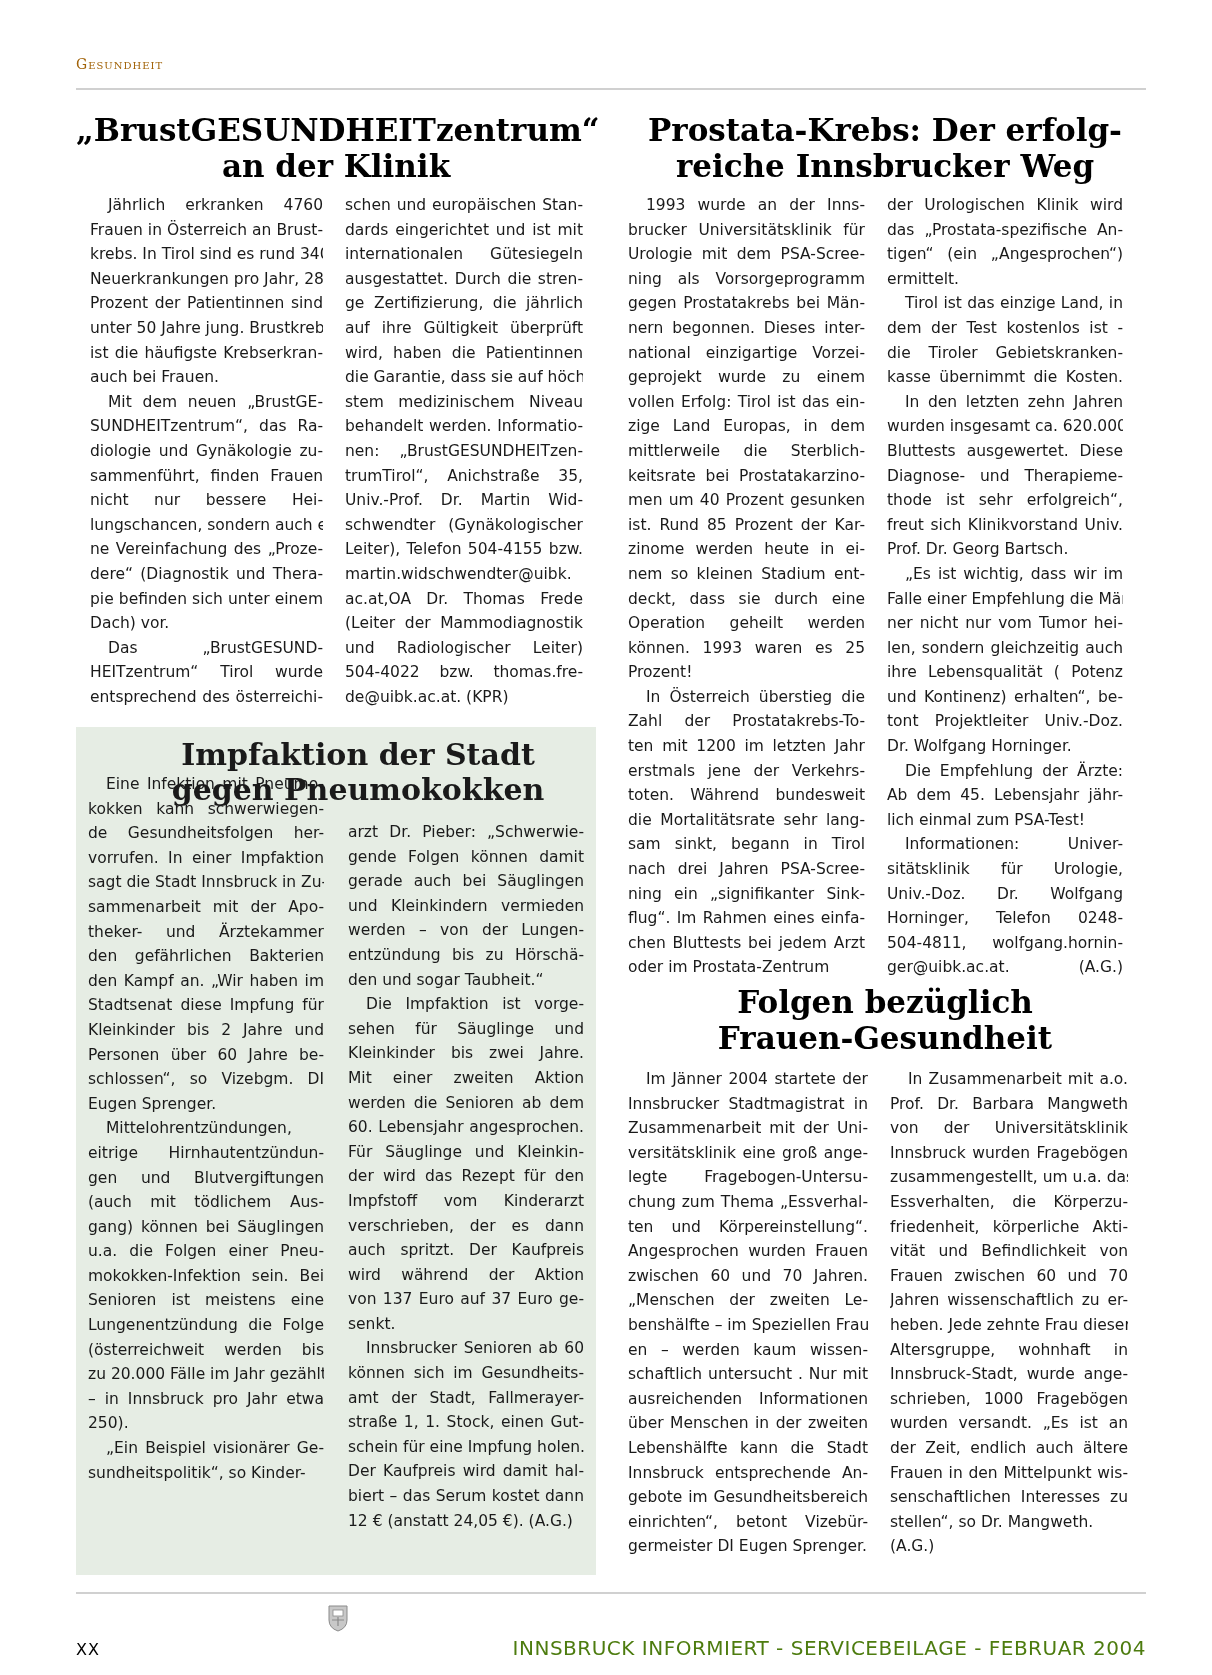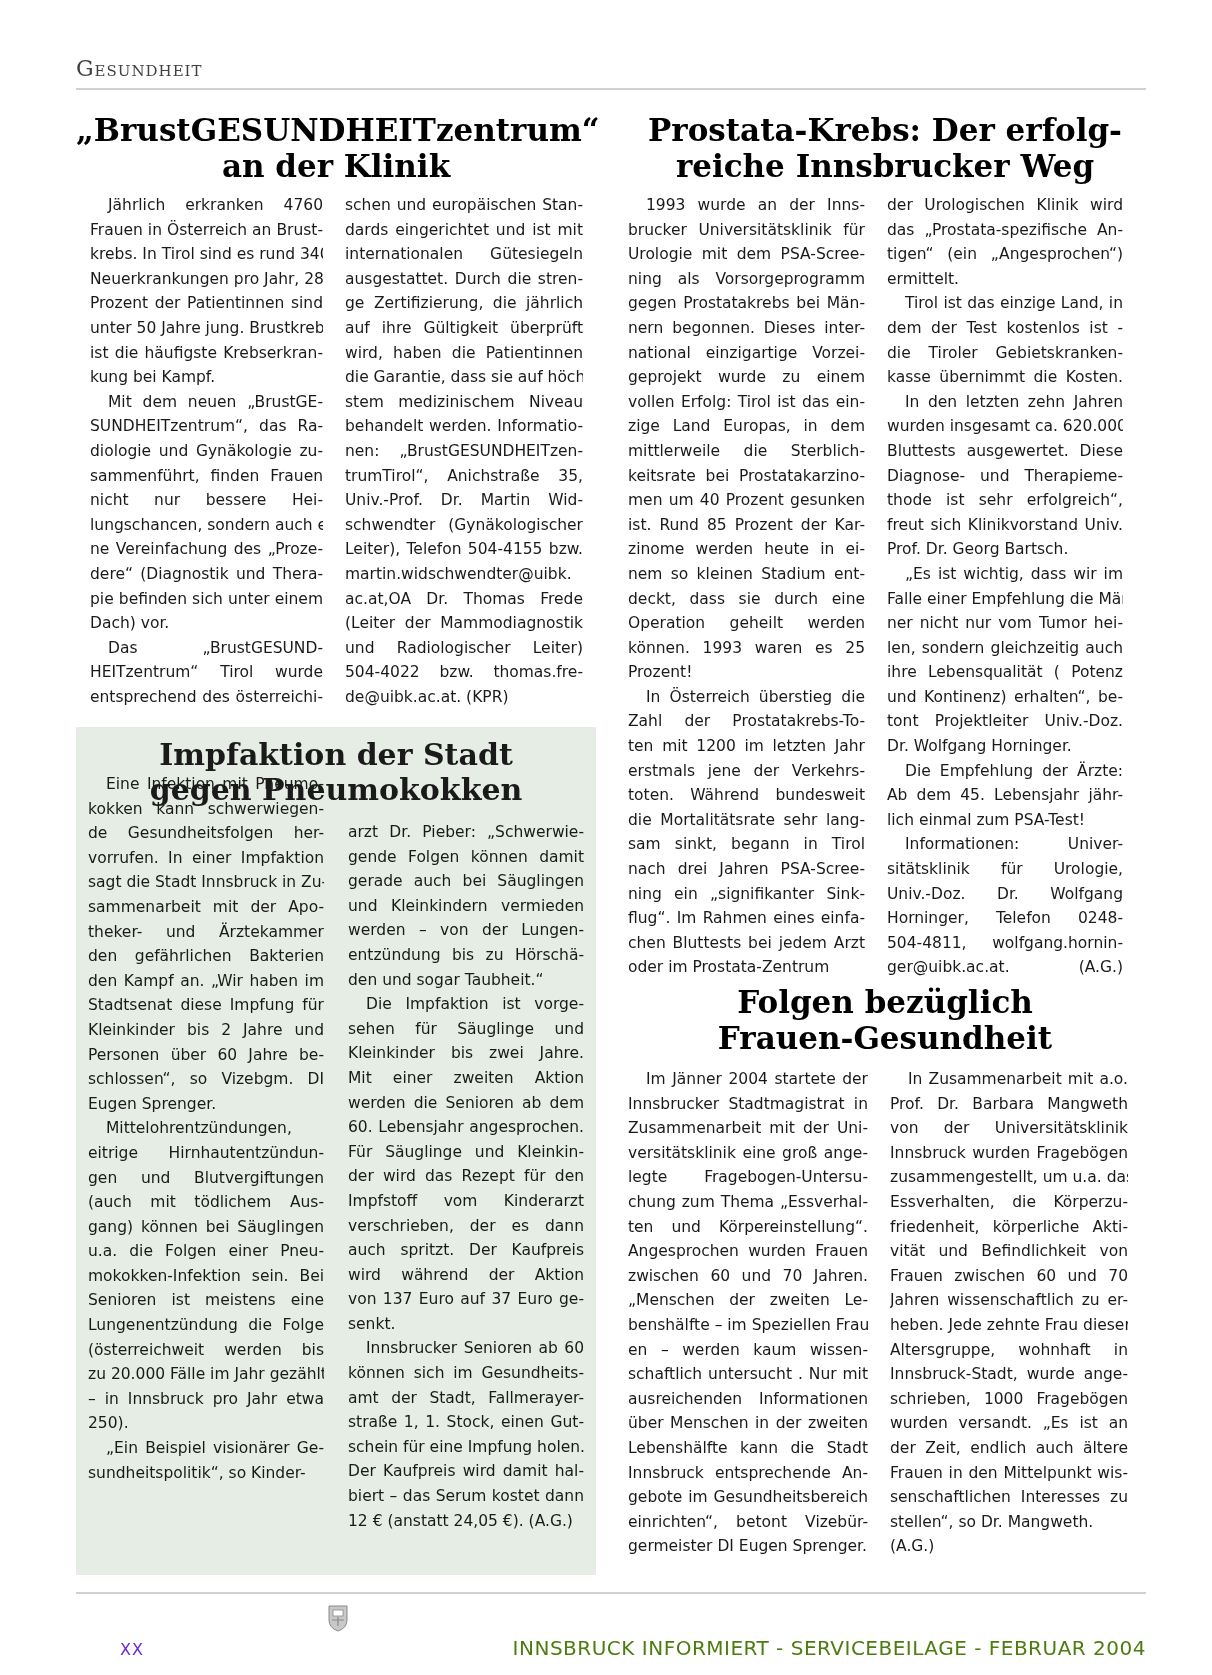--- a/index.html
+++ b/index.html
@@ -3,22 +3,22 @@
 <meta charset="utf-8">
 <style>
   html, body { margin: 0; padding: 0; }
   body {
     width: 1212px; height: 1675px; position: relative; overflow: hidden;
     background: #ffffff; color: #1a1a1a;
     font-family: "DejaVu Sans", sans-serif;
   }
   .section-label {
     position: absolute; left: 76px; top: 56px;
-    font-family: "DejaVu Serif", serif; font-size: 22px; letter-spacing: 1px;
-    color: #404040; font-variant: small-caps;
+    font-family: "DejaVu Serif", serif; font-size: 14px; letter-spacing: 1px;
+    color: #a16207; font-variant: small-caps;
   }
   .rule { position: absolute; height: 2px; background: #d0d0d0; }
   .headline {
     position: absolute; text-align: center;
     font-family: "DejaVu Serif", serif; font-weight: bold;
     line-height: 1.15;
   }
   .red { color: #000000; }
   .black { color: #1a1a1a; }
   .col {
@@ -26,23 +26,22 @@
     font-size: 15.5px; line-height: 24.6px;
   }
   .col .ln { display: block; white-space: nowrap; text-align: justify; text-align-last: justify; overflow: hidden; }
   .col .ln.last { text-align-last: left; }
   .col .ln.ind { padding-left: 18px; }
   .box {
     position: absolute; left: 76px; top: 727px; width: 520px; height: 848px;
     background: #e6ede4;
   }
   .footer-num {
-    position: absolute; left: 76px; top: 1640px; font-size: 16px; color: #6d28d9;
+    position: absolute; left: 76px; top: 1640px; font-size: 16px; color: #000000;
     letter-spacing: 1px;
-    margin-left: 44px;
   }
   .footer-text {
     position: absolute; right: 66px; top: 1636px; font-size: 20px; color: #4d7c0f;
     letter-spacing: 0.5px;
   }
   .crest {
     position: absolute; left: 327px; top: 1604px; width: 22px; height: 28px;
   }
 </style>
 </head>
@@ -57,21 +56,21 @@
     <div>an der Klinik</div>
   </div>
   <div class="col" style="left:90px; top:193px; width:233px;">
       <span class="ln ind">Jährlich erkranken 4760</span>
       <span class="ln">Frauen in Österreich an Brust-</span>
       <span class="ln">krebs. In Tirol sind es rund 340</span>
       <span class="ln">Neuerkrankungen pro Jahr, 28</span>
       <span class="ln">Prozent der Patientinnen sind</span>
       <span class="ln">unter 50 Jahre jung. Brustkrebs</span>
       <span class="ln">ist die häufigste Krebserkran-</span>
-      <span class="ln last">kung bei Kampf.</span>
+      <span class="ln last">auch bei Frauen.</span>
       <span class="ln ind">Mit dem neuen „BrustGE-</span>
       <span class="ln">SUNDHEITzentrum“, das Ra-</span>
       <span class="ln">diologie und Gynäkologie zu-</span>
       <span class="ln">sammenführt, finden Frauen</span>
       <span class="ln">nicht nur bessere Hei-</span>
       <span class="ln">lungschancen, sondern auch ei-</span>
       <span class="ln">ne Vereinfachung des „Proze-</span>
       <span class="ln">dere“ (Diagnostik und Thera-</span>
       <span class="ln">pie befinden sich unter einem</span>
       <span class="ln last">Dach) vor.</span>
@@ -174,21 +173,21 @@
       <span class="ln">sitätsklinik für Urologie,</span>
       <span class="ln">Univ.-Doz. Dr. Wolfgang</span>
       <span class="ln">Horninger, Telefon 0248-</span>
       <span class="ln">504-4811, wolfgang.hornin-</span>
       <span class="ln">ger@uibk.ac.at. (A.G.)</span>
     </div>
 </div>
 
 <div class="box"></div>
 <div>
-  <div class="headline black" style="left:76px; top:738px; width:520px; font-size:30px;">
+  <div class="headline black" style="left:76px; top:738px; width:520px; font-size:30px;padding-left:22px;">
     <div>Impfaktion der Stadt</div>
     <div>gegen Pneumokokken</div>
   </div>
   <div class="col" style="left:88px; top:772px; width:236px;">
       <span class="ln ind">Eine Infektion mit Pneumo-</span>
       <span class="ln">kokken kann schwerwiegen-</span>
       <span class="ln">de Gesundheitsfolgen her-</span>
       <span class="ln">vorrufen. In einer Impfaktion</span>
       <span class="ln">sagt die Stadt Innsbruck in Zu-</span>
       <span class="ln">sammenarbeit mit der Apo-</span>

